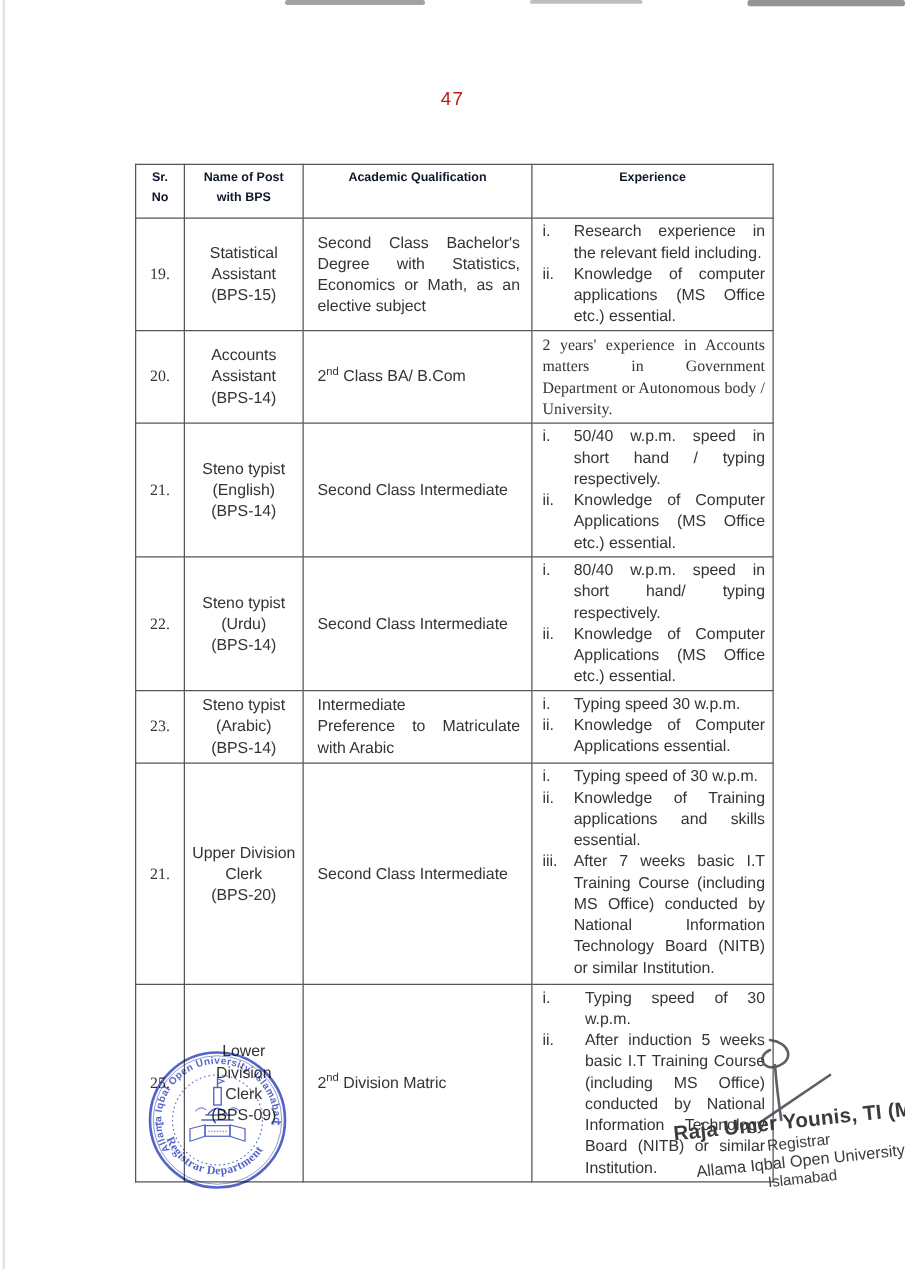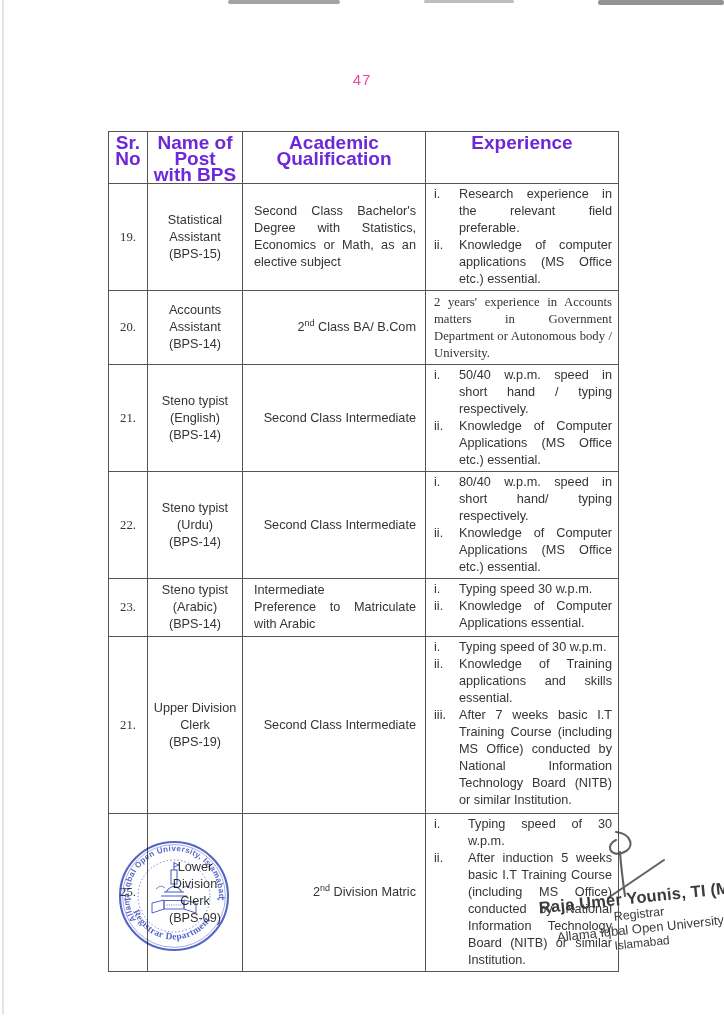--- a/index.html
+++ b/index.html
@@ -14,46 +14,46 @@
 
   
   .artifact { position:absolute; pointer-events:none; }
   .smudge-1 { top:0; left:228px; width:112px; height:4px; background:rgba(70,70,70,.5); border-radius:2px; }
   .smudge-2 { top:0; left:424px; width:90px;  height:3px; background:rgba(70,70,70,.35); border-radius:2px; }
   .smudge-3 { top:0; left:598px; width:126px; height:5px; background:rgba(60,60,60,.55); border-radius:2px; }
   .left-line { top:0; left:2px; width:2px; height:1015px; background:rgba(130,130,130,.22); }
 
   .page-number {
     position:absolute; top:71px; left:0; width:724px;
-    text-align:center; font-size:15px; color:#ec4899; letter-spacing:1px;
+    text-align:center; font-size:15px; color:#b91c1c; letter-spacing:1px;
   }
 
   table.posts {
     position:absolute; left:108px; top:131px; width:510px;
     border-collapse:collapse; table-layout:fixed;
     font-size:12.7px; line-height:17px;
   }
   .posts th, .posts td { border:1px solid #555; }
   .posts thead tr { height:43px; }
   .posts th {
-    font-weight:bold; color:#6d28d9; text-align:center; vertical-align:top;
-    padding-top:3px; white-space:pre-line; font-size:19px; line-height:16px;
+    font-weight:bold; color:#0f172a; text-align:center; vertical-align:top;
+    padding-top:3px; white-space:pre-line; font-size:10px; line-height:16px;
   }
   tbody tr:nth-child(1) { height:90px; }
   tbody tr:nth-child(2) { height:68px; }
   tbody tr:nth-child(3) { height:90px; }
   tbody tr:nth-child(4) { height:84px; }
   tbody tr:nth-child(5) { height:50px; }
   tbody tr:nth-child(6) { height:177px; }
   tbody tr:nth-child(7) { height:132px; }
 
   .td-sr   { text-align:center; vertical-align:middle;font-family:Liberation Serif, serif; }
   .td-post { text-align:center; vertical-align:middle; white-space:pre-line; padding:2px 3px; }
   .td-qual { vertical-align:middle; padding:3px 9px 3px 11px; }
-  .qual    { white-space:pre-line;text-align:right; }
+  .qual    { white-space:pre-line; }
   .qual.justify { text-align:justify; }
   sup { font-size:9px; line-height:0; vertical-align:super; }
 
   .td-exp  { vertical-align:top; padding:2px 6px 2px 8px; }
   .exp-para { text-align:justify; padding-top:1px;font-family:Liberation Serif, serif; }
   .exp-item { display:flex; }
   .exp-marker { flex:0 0 25px; }
   .exp-list.wide .exp-marker { flex-basis:34px; }
   .exp-text { flex:1; text-align:justify; }
 
@@ -111,21 +111,21 @@
           <td class="td-post">Statistical
 Assistant
 (BPS-15)</td>
           <td class="td-qual">
             <div class="qual justify">Second Class Bachelor's Degree with Statistics, Economics or Math, as an elective subject</div>
           </td>
           <td class="td-exp">
             <div class="exp-list">
               <div class="exp-item">
                 <span class="exp-marker">i.</span>
-                <div class="exp-text">Research experience in the relevant field preferable.</div>
+                <div class="exp-text">Research experience in the relevant field including.</div>
               </div>
               <div class="exp-item">
                 <span class="exp-marker">ii.</span>
                 <div class="exp-text">Knowledge of computer applications (MS Office etc.) essential.</div>
               </div>
             </div>
           </td>
         </tr>
         <tr>
           <td class="td-sr">20.</td>
@@ -200,21 +200,21 @@
                 <span class="exp-marker">ii.</span>
                 <div class="exp-text">Knowledge of Computer Applications essential.</div>
               </div>
             </div>
           </td>
         </tr>
         <tr>
           <td class="td-sr">21.</td>
           <td class="td-post">Upper Division
 Clerk
-(BPS-19)</td>
+(BPS-20)</td>
           <td class="td-qual">
             <div class="qual">Second Class Intermediate</div>
           </td>
           <td class="td-exp">
             <div class="exp-list">
               <div class="exp-item">
                 <span class="exp-marker">i.</span>
                 <div class="exp-text">Typing speed of 30 w.p.m.</div>
               </div>
               <div class="exp-item">

